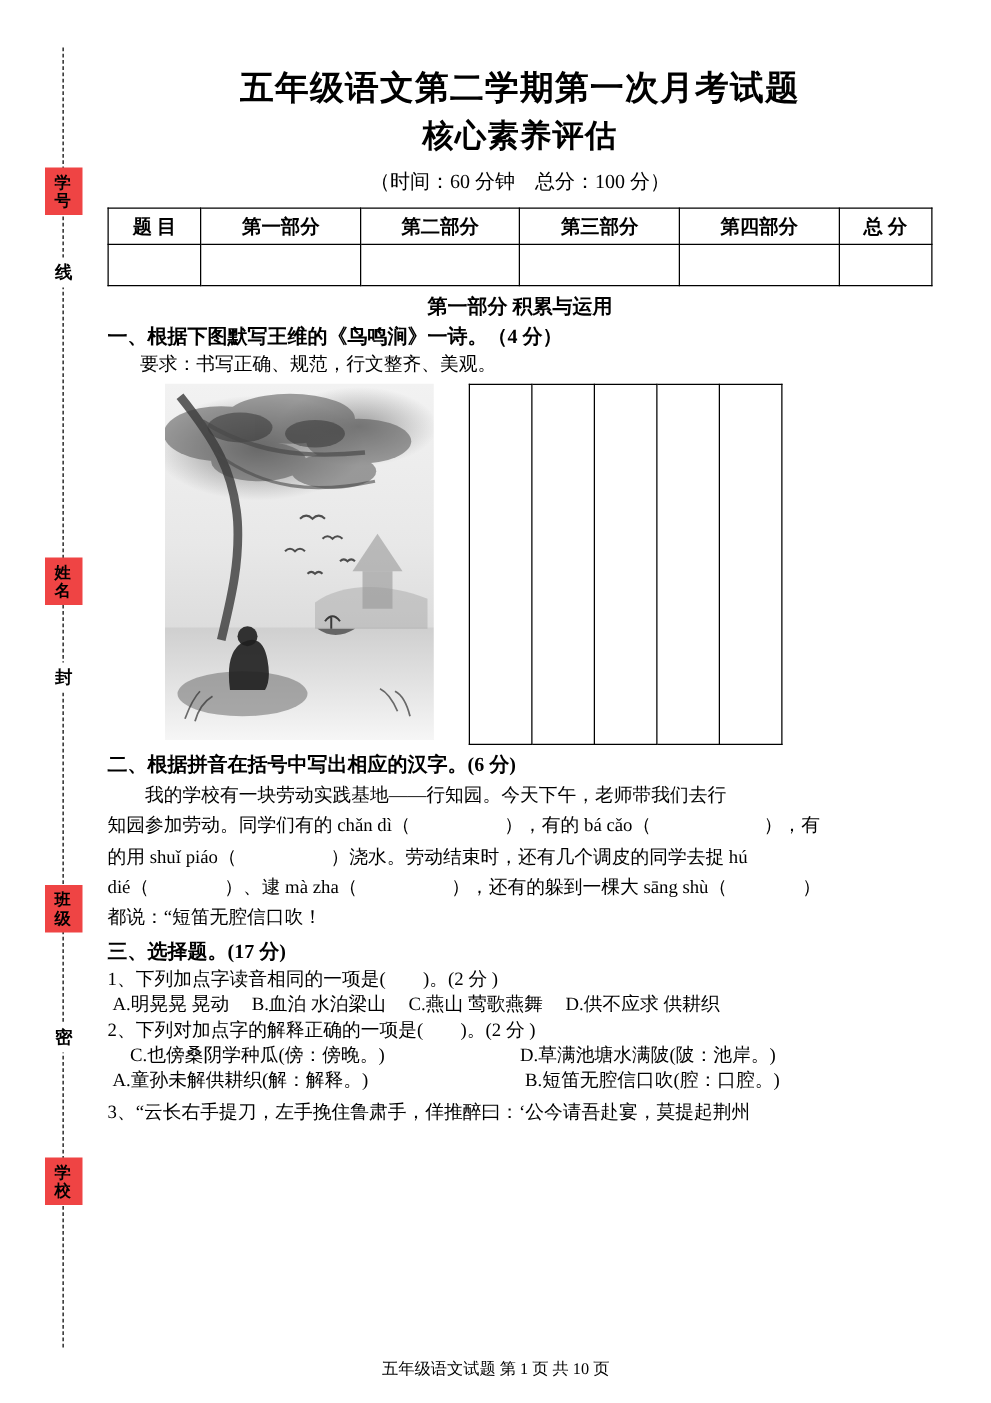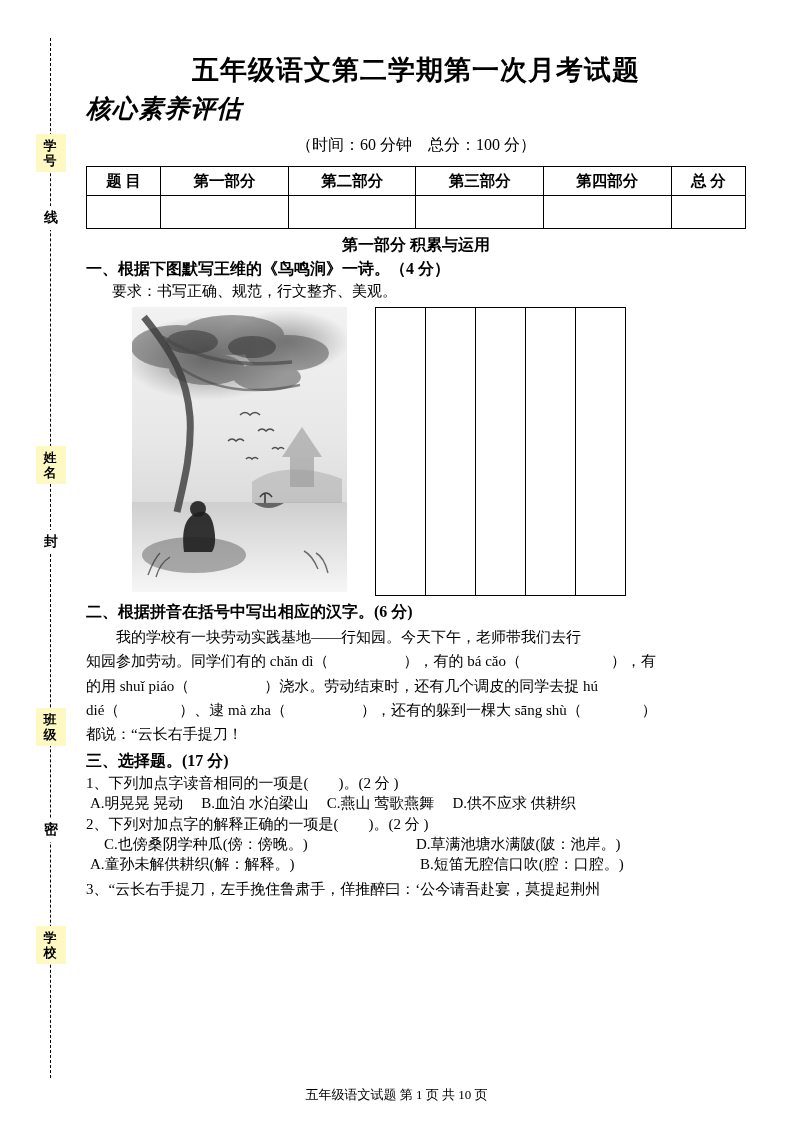--- a/index.html
+++ b/index.html
@@ -34,21 +34,21 @@
   }
   .binding .vlabel {
     position: absolute;
     left: 2px;
     width: 30px;
     text-align: center;
     font-size: 13px;
     font-weight: bold;
     letter-spacing: 2px;
     line-height: 15px;
-    background: #fef9c3;
+    background: #ef4444;
     padding: 4px 0;
   }
   .binding .vlabel span { display: block; }
   .binding .rot {
     position: absolute;
     left: 2px;
     width: 30px;
     text-align: center;
     font-size: 14px;
     font-weight: bold;
@@ -68,24 +68,23 @@
     font-family: "Liberation Serif", "DejaVu Serif", serif;
     font-size: 27px;
     font-weight: bold;
     text-align: center;
     margin: 16px 0 2px 0;
     letter-spacing: 1px;
   }
   h2.subtitle {
     font-size: 25px;
     font-weight: bold;
-    text-align: left;
+    text-align: center;
     margin: 4px 0 10px 0;
     letter-spacing: 1px;
-    font-style: italic;
   }
   .timeline {
     text-align: center;
     font-size: 16px;
     margin: 6px 0 10px 0;
   }
 
   table.scoretable {
     border-collapse: collapse;
     width: 100%;
@@ -307,21 +306,21 @@
     </tbody>
       </table>
   </div>
 
   <div class="q2-heading">二、根据拼音在括号中写出相应的汉字。(6 分)</div>
   <div class="passage">
     <div><span class="indent"></span><span>我的学校有一块劳动实践基地——行知园。今天下午，老师带我们去行</span></div>
     <div>知园参加劳动。同学们有的 chǎn dì（　　　　　），有的 bá cǎo（　　　　　　），有</div>
     <div>的用 shuǐ piáo（　　　　　）浇水。劳动结束时，还有几个调皮的同学去捉 hú</div>
     <div>dié（　　　　）、逮 mà zha（　　　　　），还有的躲到一棵大 sāng shù（　　　　）</div>
-    <div>都说：“云长右手提刀！</div>
+    <div>都说：“短笛无腔信口吹！</div>
   </div>
 
   <div class="q3-heading">三、选择题。(17 分)</div>
 
   <div class="choice-q">1、下列加点字读音相同的一项是(　　)。(2 分 )</div>
   <div class="choice-row four">
     <span class="opt">A.明晃晃 晃动</span>
     <span class="opt">B.血泊 水泊梁山</span>
     <span class="opt">C.燕山 莺歌燕舞</span>
     <span class="opt">D.供不应求 供耕织</span>

